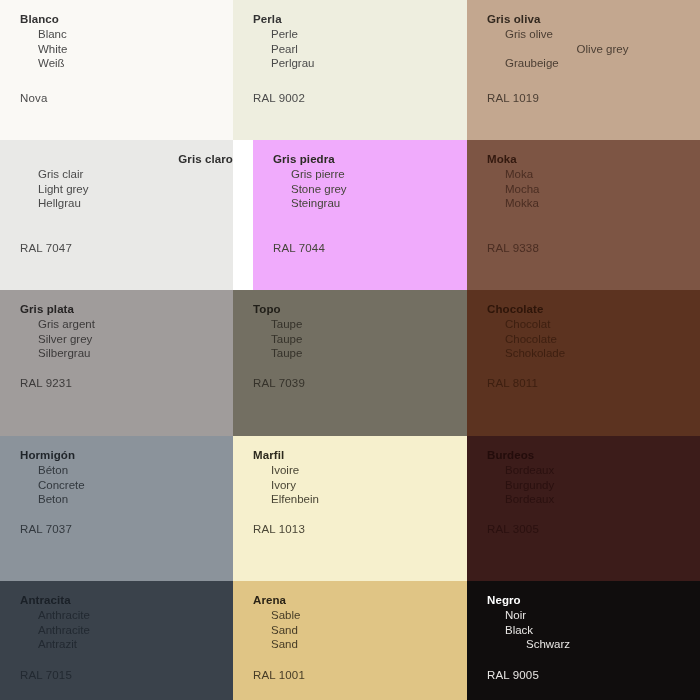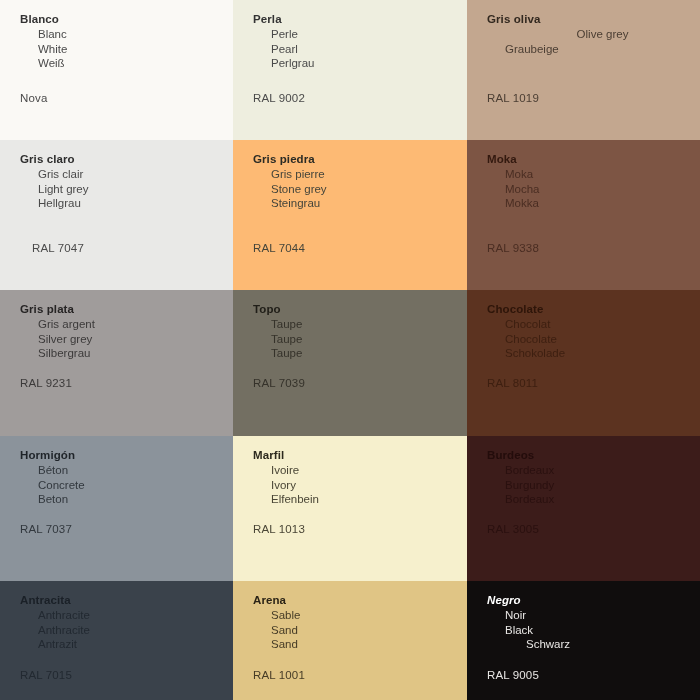--- a/index.html
+++ b/index.html
@@ -78,35 +78,36 @@
         <div class="name-es" style="color: rgb(51, 51, 51);">Perla</div>
         <div class="name-alt" style="color: rgb(74, 74, 74);">Perle</div>
         <div class="name-alt" style="color: rgb(74, 74, 74);">Pearl</div>
         <div class="name-alt" style="color: rgb(74, 74, 74);">Perlgrau</div>
       </div>
       <div class="ral" style="color: rgb(74, 74, 74);">RAL 9002</div>
     </div>
     <div class="swatch row-1" style="background-color: rgb(195, 167, 143);">
       <div class="names">
         <div class="name-es" style="color: rgb(50, 40, 31);">Gris oliva</div>
+        <div class="name-alt" style="color: rgb(75, 62, 51);">Gris olive</div>
         <div class="name-alt" style="color: rgb(75, 62, 51); text-align: center;">Olive grey</div>
         <div class="name-alt" style="color: rgb(75, 62, 51);">Graubeige</div>
       </div>
       <div class="ral" style="color: rgb(75, 62, 51);">RAL 1019</div>
     </div>
     <div class="swatch row-2" style="background-color: rgb(233, 233, 231);">
       <div class="names">
-        <div class="name-es" style="color: rgb(46, 46, 46);">Gris claro</div>
+        <div class="name-es" style="color: rgb(46, 46, 46); text-align: right;">Gris claro</div>
         <div class="name-alt" style="color: rgb(74, 74, 74);">Gris clair</div>
         <div class="name-alt" style="color: rgb(74, 74, 74);">Light grey</div>
         <div class="name-alt" style="color: rgb(74, 74, 74);">Hellgrau</div>
       </div>
-      <div class="ral" style="color: rgb(74, 74, 74); margin-left: 12px;">RAL 7047</div>
-    </div>
-    <div class="swatch row-2" style="background-color: #fdba74;">
+      <div class="ral" style="color: rgb(74, 74, 74);">RAL 7047</div>
+    </div>
+    <div class="swatch row-2" style="background-color: #f0abfc; margin-left: 20px;">
       <div class="names">
         <div class="name-es" style="color: rgb(43, 43, 36);">Gris piedra</div>
         <div class="name-alt" style="color: rgb(69, 69, 58);">Gris pierre</div>
         <div class="name-alt" style="color: rgb(69, 69, 58);">Stone grey</div>
         <div class="name-alt" style="color: rgb(69, 69, 58);">Steingrau</div>
       </div>
       <div class="ral" style="color: rgb(69, 69, 58);">RAL 7044</div>
     </div>
     <div class="swatch row-2" style="background-color: rgb(125, 85, 68);">
       <div class="names">
@@ -184,20 +185,20 @@
       <div class="names">
         <div class="name-es" style="color: rgb(43, 36, 22);">Arena</div>
         <div class="name-alt" style="color: rgb(70, 60, 38);">Sable</div>
         <div class="name-alt" style="color: rgb(70, 60, 38);">Sand</div>
         <div class="name-alt" style="color: rgb(70, 60, 38);">Sand</div>
       </div>
       <div class="ral" style="color: rgb(70, 60, 38);">RAL 1001</div>
     </div>
     <div class="swatch row-5" style="background-color: rgb(16, 13, 13);">
       <div class="names">
-        <div class="name-es" style="color: rgb(255, 255, 255); font-style: italic;">Negro</div>
+        <div class="name-es" style="color: rgb(255, 255, 255);">Negro</div>
         <div class="name-alt" style="color: rgb(232, 230, 228);">Noir</div>
         <div class="name-alt" style="color: rgb(232, 230, 228);">Black</div>
         <div class="name-alt" style="color: rgb(232, 230, 228); margin-left: 39px;">Schwarz</div>
       </div>
       <div class="ral" style="color: rgb(232, 230, 228);">RAL 9005</div>
     </div>
   </div>
 
 </body></html>

